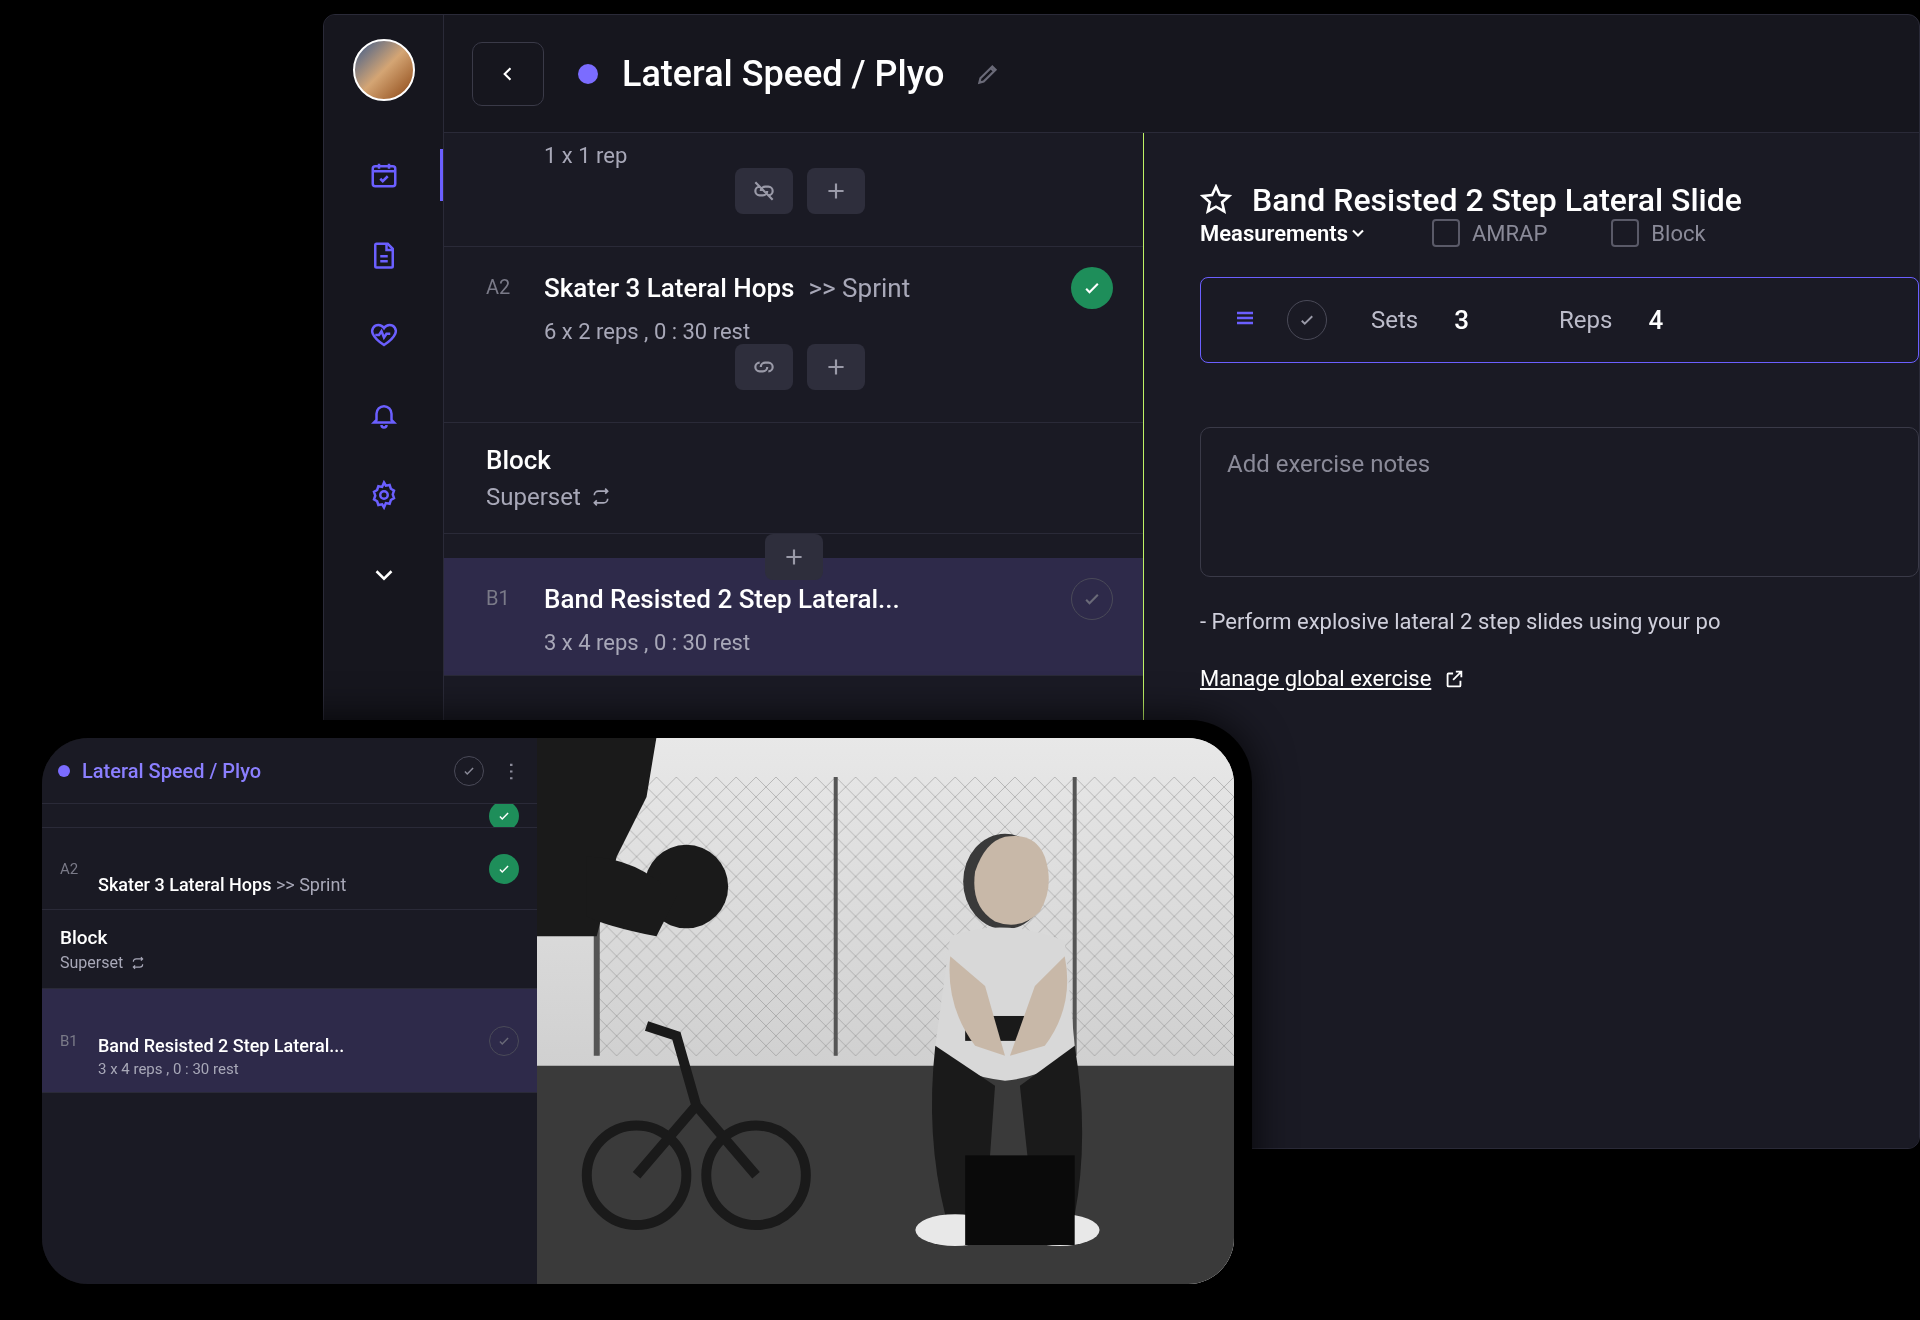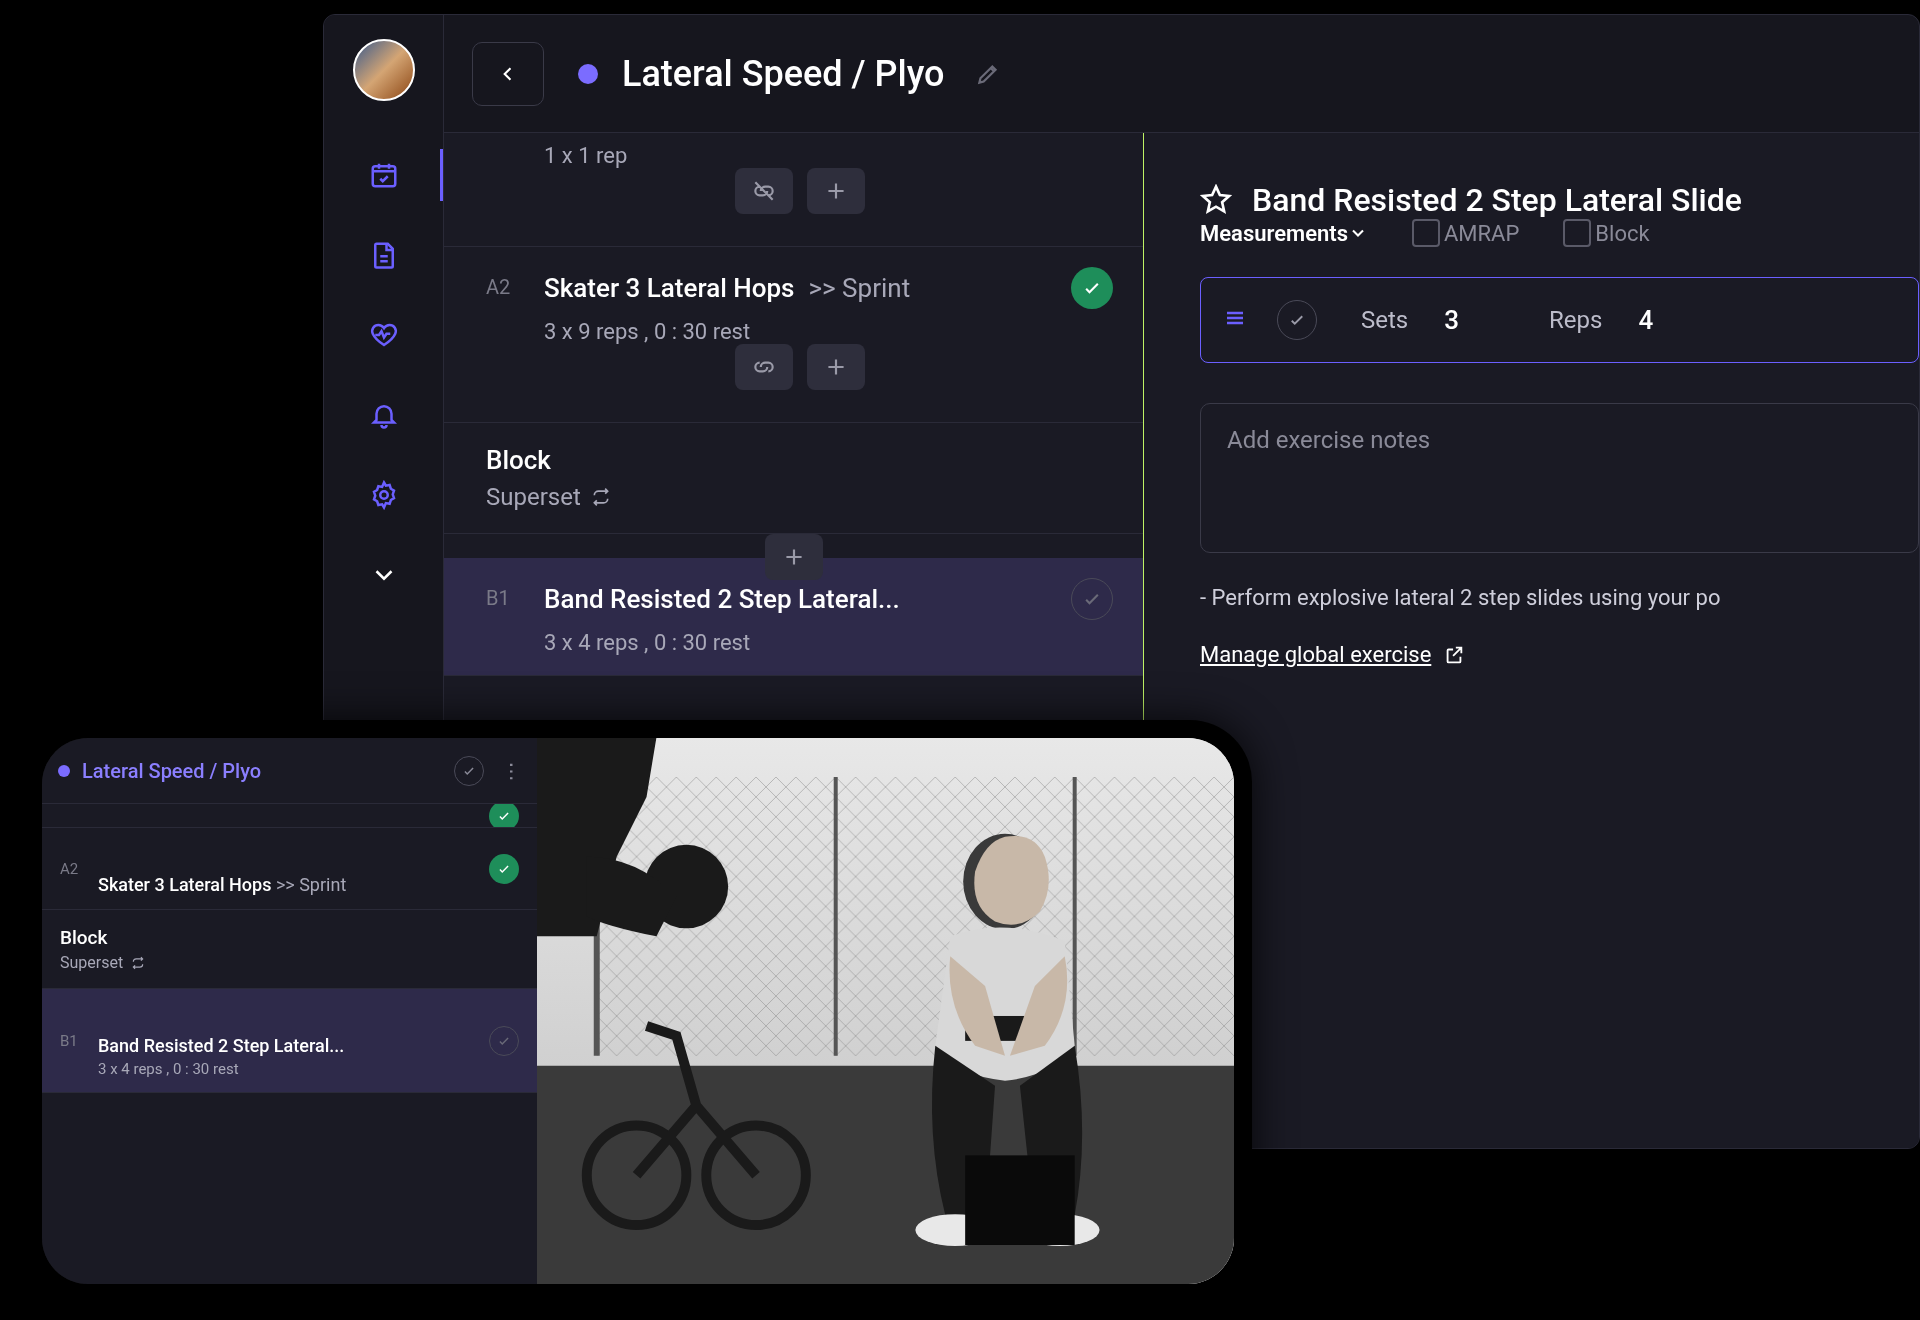--- a/index.html
+++ b/index.html
@@ -205,41 +205,41 @@
   font-size: 22px;
   font-weight: 600;
   display: flex;
   align-items: center;
   cursor: pointer;
 }
 .meas-label svg { width: 20px; height: 20px; stroke: #fff; fill: none; stroke-width: 2.5; }
 .meas-opt {
   display: flex;
   align-items: center;
-  gap: 4px;
-  margin-left: 20px;
+  gap: 12px;
+  margin-left: 40px;
   color: #8a8a98;
   font-size: 22px;
 }
 .checkbox {
   width: 28px;
   height: 28px;
   border: 2px solid #5a5a68;
   border-radius: 4px;
   cursor: pointer;
 }
 
 .sets-bar {
   border: 1px solid #6b5fff;
   border-radius: 8px;
-  padding: 22px 22px;
+  padding: 22px 32px;
   display: flex;
   align-items: center;
   gap: 30px;
-  margin-bottom: 40px;
+  margin-bottom: 64px;
 }
 .drag-handle svg { width: 24px; height: 24px; stroke: #6b5fff; fill: none; stroke-width: 2.5; }
 .sets-check {
   width: 40px;
   height: 40px;
   border: 1px solid #4a4a58;
   border-radius: 50%;
   display: flex;
   align-items: center;
   justify-content: center;
@@ -441,21 +441,21 @@
           <div class="ex-row-body">
             <div class="ex-title-row">
               <span class="ex-name">Skater 3 Lateral Hops</span>
               <span class="ex-name ex-sprint">&gt;&gt; Sprint</span>
               <div class="check-badge green">
                 <svg viewBox="0 0 24 24">
                     <path d="M5 13l4 4 10-10"></path>
                   </svg>
               </div>
             </div>
-            <div class="ex-meta">3 x 9 reps ,  0 : 30 rest</div>
+            <div class="ex-meta">6 x 2 reps ,  0 : 30 rest</div>
           </div>
           <div class="toolbar-mini">
             <div class="mini-btn">
               <svg viewBox="0 0 24 24">
                   <path d="M9 12a4 4 0 014-4h3a4 4 0 010 8M15 12a4 4 0 01-4 4H8a4 4 0 010-8"></path>
                 </svg>
             </div>
             <div class="mini-btn">
               <svg viewBox="0 0 24 24">
                   <path d="M12 5v14M5 12h14"></path>

